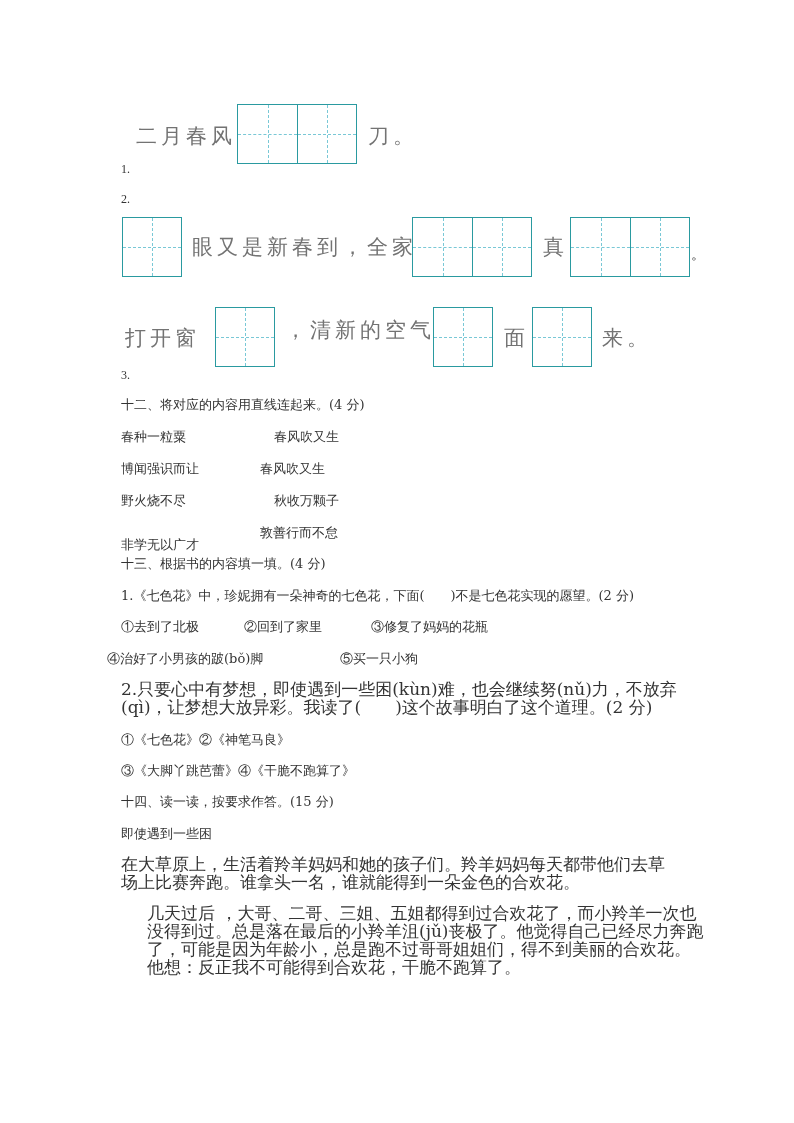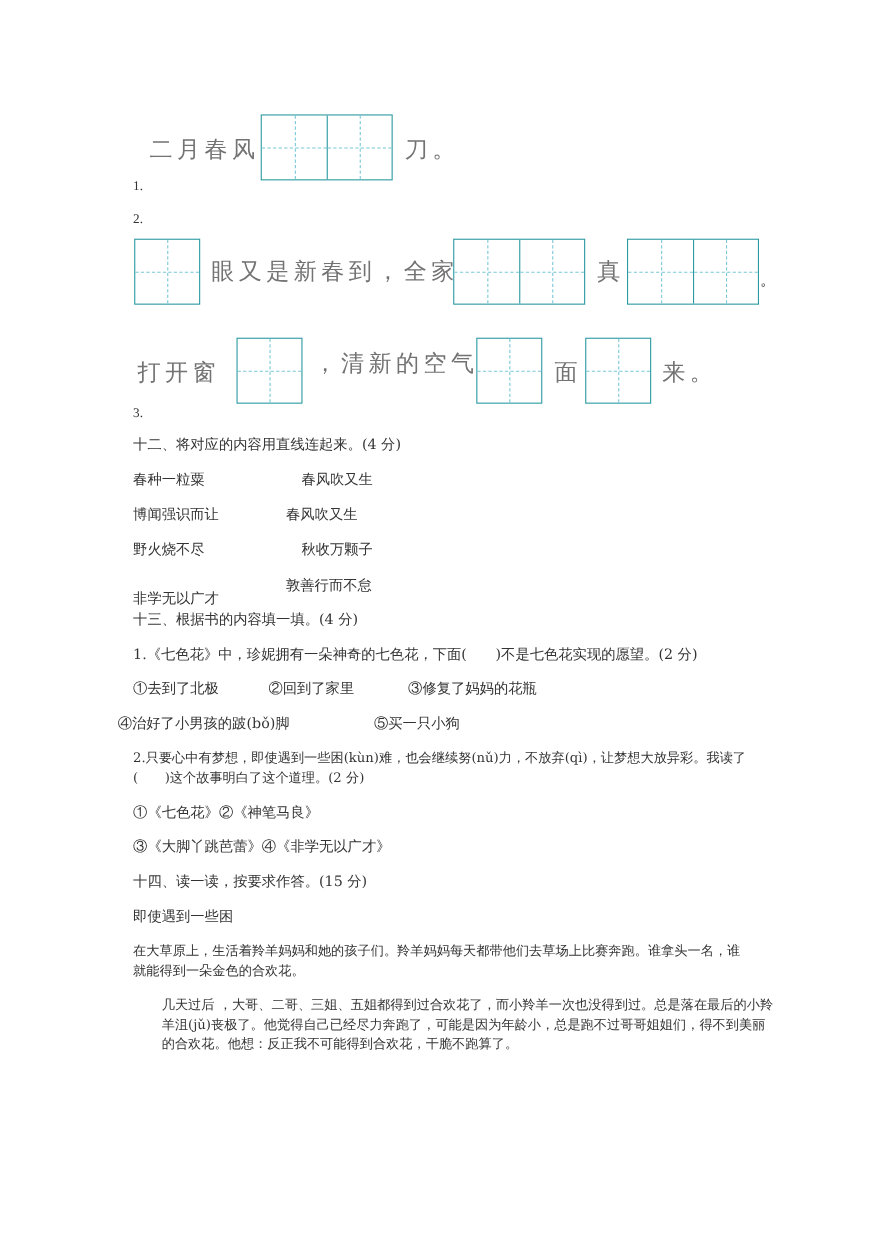--- a/index.html
+++ b/index.html
@@ -2,21 +2,21 @@
 <html><head>
 <meta charset="utf-8">
 <style>
   html, body { margin: 0; padding: 0; background: #ffffff; }
   body { width: 794px; height: 1123px; position: relative; overflow: hidden;
          font-family: "DejaVu Serif", "Liberation Serif", serif; color: #222; }
   .abs { position: absolute; white-space: nowrap; }
   .big { font-size: 21px; letter-spacing: 4px; color: #737373; line-height: 1; }
   .num { font-size: 12px; color: #333; font-family: "Liberation Serif", serif; }
   .txt { font-size: 13px; color: #333; line-height: 1; }
-  .para { position: absolute; left: 121px; width: 560px; font-size: 12px; color: #333; line-height: 18px; white-space: normal; }
+  .para { position: absolute; left: 121px; width: 560px; font-size: 17px; color: #333; line-height: 18px; white-space: normal; }
   .grid { position: absolute; display: flex; border: 1.5px solid #2a9aa0; box-sizing: border-box; }
   .cell { width: 59px; height: 100%; position: relative; box-sizing: border-box; }
   .cell + .cell { border-left: 1.5px solid #2a9aa0; }
   .cell::before { content: ""; position: absolute; left: 50%; top: 0; bottom: 0; border-left: 1px dashed #79c8d6; }
   .cell::after { content: ""; position: absolute; top: 50%; left: 0; right: 0; border-top: 1px dashed #79c8d6; }
 </style>
 </head>
 <body>
 
 <div class="abs big" style="left:136px; top:126px;">二月春风</div>
@@ -70,18 +70,18 @@
 
 <div class="abs txt" style="left:121px; top:557px;">十三、根据书的内容填一填。(4 分)</div>
 <div class="abs txt" style="left:121px; top:589px;">1.《七色花》中，珍妮拥有一朵神奇的七色花，下面(　　)不是七色花实现的愿望。(2 分)</div>
 <div class="abs txt" style="left:121px; top:620px;">①去到了北极</div>
 <div class="abs txt" style="left:244px; top:620px;">②回到了家里</div>
 <div class="abs txt" style="left:371px; top:620px;">③修复了妈妈的花瓶</div>
 <div class="abs txt" style="left:107px; top:652px;">④治好了小男孩的跛(bǒ)脚</div>
 <div class="abs txt" style="left:340px; top:652px;">⑤买一只小狗</div>
 <div class="para" style="top:680px;">2.只要心中有梦想，即使遇到一些困(kùn)难，也会继续努(nǔ)力，不放弃(qì)，让梦想大放异彩。我读了(　　)这个故事明白了这个道理。(2 分)</div>
 <div class="abs txt" style="left:121px; top:733px;">①《七色花》②《神笔马良》</div>
-<div class="abs txt" style="left:121px; top:764px;">③《大脚丫跳芭蕾》④《非学无以广才》</div>
+<div class="abs txt" style="left:121px; top:764px;">③《大脚丫跳芭蕾》④《干脆不跑算了》</div>
 
 <div class="abs txt" style="left:121px; top:795px;">十四、读一读，按要求作答。(15 分)</div>
 <div class="abs txt" style="left:121px; top:827px;">即使遇到一些困</div>
 <div class="para" style="top:855px;">在大草原上，生活着羚羊妈妈和她的孩子们。羚羊妈妈每天都带他们去草场上比赛奔跑。谁拿头一名，谁就能得到一朵金色的合欢花。</div>
 <div class="para" style="top:904px;margin-left:26px;">几天过后 ，大哥、二哥、三姐、五姐都得到过合欢花了，而小羚羊一次也没得到过。总是落在最后的小羚羊沮(jǔ)丧极了。他觉得自己已经尽力奔跑了，可能是因为年龄小，总是跑不过哥哥姐姐们，得不到美丽的合欢花。他想：反正我不可能得到合欢花，干脆不跑算了。</div>
 
 </body></html>

